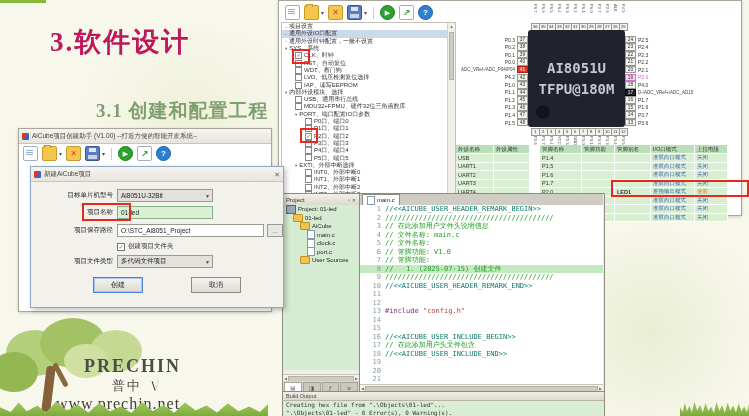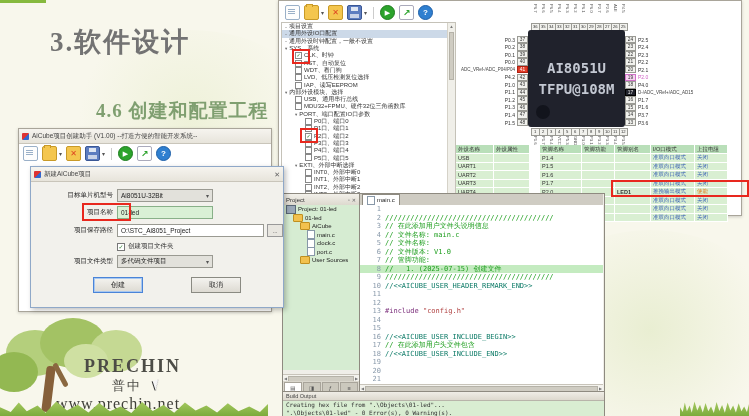--- a/index.html
+++ b/index.html
@@ -5,21 +5,21 @@
   html,body{margin:0;padding:0;}
   body{width:749px;height:416px;position:relative;overflow:hidden;
        background:#f8f7ec;font-family:"Liberation Sans","DejaVu Sans",sans-serif;color:#333;}
   .abs{position:absolute;}
   
   .blob{position:absolute;border-radius:50%;pointer-events:none;}
   .blob1{left:60px;top:30px;width:260px;height:180px;background:radial-gradient(circle,#eef1d9 0%,rgba(238,241,217,0) 70%);}
   .blob2{left:520px;top:230px;width:260px;height:200px;background:radial-gradient(circle,#e9eed2 0%,rgba(233,238,210,0) 70%);}
   .top-sliver{left:0;top:0;width:46px;height:3px;background:#86b93e;position:absolute;}
   .slide-title{left:50px;top:24px;position:absolute;font-family:"Liberation Serif","DejaVu Serif",serif;
-       font-size:27px;font-weight:bold;color:#737373;letter-spacing:2px;}
+       font-size:27px;font-weight:bold;color:#be185d;letter-spacing:2px;}
   .slide-subtitle{left:96px;top:98px;position:absolute;font-family:"Liberation Serif","DejaVu Serif",serif;
        font-size:19px;font-weight:bold;color:#7f9f70;letter-spacing:1px;}
   
   .leaf{position:absolute;border-radius:50%;}
   .trunk{position:absolute;left:44px;top:366px;width:9px;height:46px;background:#86603a;transform:rotate(7deg);border-radius:3px;}
   .branch{position:absolute;left:58px;top:362px;width:5px;height:26px;background:#8a6840;transform:rotate(-28deg);border-radius:3px;}
   .brand-name{position:absolute;left:84px;top:356px;font-family:"Liberation Serif","DejaVu Serif",serif;
        font-size:18px;font-weight:bold;color:#4c4c46;letter-spacing:2px;}
   .brand-cn{position:absolute;left:112px;top:377px;font-size:13px;color:#4c4c46;letter-spacing:2px;}
   .brand-site{position:absolute;left:56px;top:395px;font-family:"Liberation Serif","DejaVu Serif",serif;
@@ -128,21 +128,21 @@
       border-top:10px solid #f5f5f5;border-right:6px solid transparent;transform:rotate(-18deg);
       filter:drop-shadow(0.5px 0.5px 0.5px #333) drop-shadow(-0.5px 0 0.5px #333);}
 </style>
 </head>
 <body>
 
 <div class="blob blob1"></div>
 <div class="blob blob2"></div>
 <div class="top-sliver"></div>
 <div class="slide-title">3.软件设计</div>
-<div class="slide-subtitle">4.6 创建和配置工程</div>
+<div class="slide-subtitle">3.1 创建和配置工程</div>
 
 <div>
   <div class="leaf" style="left:6px;top:330px;width:58px;height:46px;background:#b4cf7c;"></div>
   <div class="leaf" style="left:40px;top:318px;width:66px;height:50px;background:#a3c264;"></div>
   <div class="leaf" style="left:90px;top:330px;width:52px;height:42px;background:#c5d993;"></div>
   <div class="leaf" style="left:-10px;top:352px;width:48px;height:40px;background:#93b852;"></div>
   <div class="leaf" style="left:64px;top:344px;width:44px;height:34px;background:#cfe0a2;"></div>
   <div class="trunk"></div>
   <div class="branch"></div>
 </div>
@@ -329,21 +329,21 @@
     </div>
   <div class="vscroll" style="right:0;top:0;bottom:0;">
     <div class="arr">▲</div>
     <div class="thumb"></div>
   </div>
 </div>
 
 <div class="chip-area" style="z-index:11;">
   <div class="chip-body">
     <div class="cl">AI8051U</div>
-    <div class="cl">TFPU@108M</div>
+    <div class="cl">TFPU@180M</div>
     <div class="pin1dot"></div>
   </div>
   <div id="pins-left">
       <div class="prow" style="top: 36px; left: 0px; width: 73px; justify-content: flex-end;">
         <div class="plabel">P0.3</div>
         <div class="pnum">37</div>
       </div>
       <div class="prow" style="top: 43.55px; left: 0px; width: 73px; justify-content: flex-end;">
         <div class="plabel">P0.2</div>
         <div class="pnum">38</div>
@@ -644,26 +644,26 @@
   </div>
 
   <div class="abs" style="left:77px;top:0;width:243px;height:198px;">
     <div class="ed-tabbar">
       <div class="ed-tab">
         <div class="ic-file"></div>
         <span>main.c</span>
       </div>
     </div>
     <div class="ed-body" id="edlines">
-        <div class="cline"><span class="lno">1</span></div>
+        <div class="cline"><span class="lno">1</span><span class="c-marker">//&lt;&lt;AICUBE_USER_HEADER_REMARK_BEGIN&gt;&gt;</span></div>
         <div class="cline"><span class="lno">2</span><span class="c-cmt">////////////////////////////////////////</span></div>
         <div class="cline"><span class="lno">3</span><span class="c-cmt">// 在此添加用户文件头说明信息</span></div>
         <div class="cline"><span class="lno">4</span><span class="c-cmt">// 文件名称: main.c</span></div>
         <div class="cline"><span class="lno">5</span><span class="c-cmt">// 文件名称: </span></div>
-        <div class="cline"><span class="lno">6</span><span class="c-cmt">// 文件版本: V1.0</span></div>
+        <div class="cline"><span class="lno">6</span><span class="c-cmt">// 管脚功能: V1.0</span></div>
         <div class="cline"><span class="lno">7</span><span class="c-cmt">// 管脚功能: </span></div>
         <div class="cline hl"><span class="lno">8</span><span class="c-cmt">//   1. (2025-07-15) 创建文件</span></div>
         <div class="cline"><span class="lno">9</span><span class="c-cmt">////////////////////////////////////////</span></div>
         <div class="cline"><span class="lno">10</span><span class="c-marker">//&lt;&lt;AICUBE_USER_HEADER_REMARK_END&gt;&gt;</span></div>
         <div class="cline"><span class="lno">11</span></div>
         <div class="cline"><span class="lno">12</span></div>
         <div class="cline"><span class="lno">13</span><span class="c-dir">#include </span><span class="c-str">"config.h"</span></div>
         <div class="cline"><span class="lno">14</span></div>
         <div class="cline"><span class="lno">15</span></div>
         <div class="cline"><span class="lno">16</span><span class="c-marker">//&lt;&lt;AICUBE_USER_INCLUDE_BEGIN&gt;&gt;</span></div>

